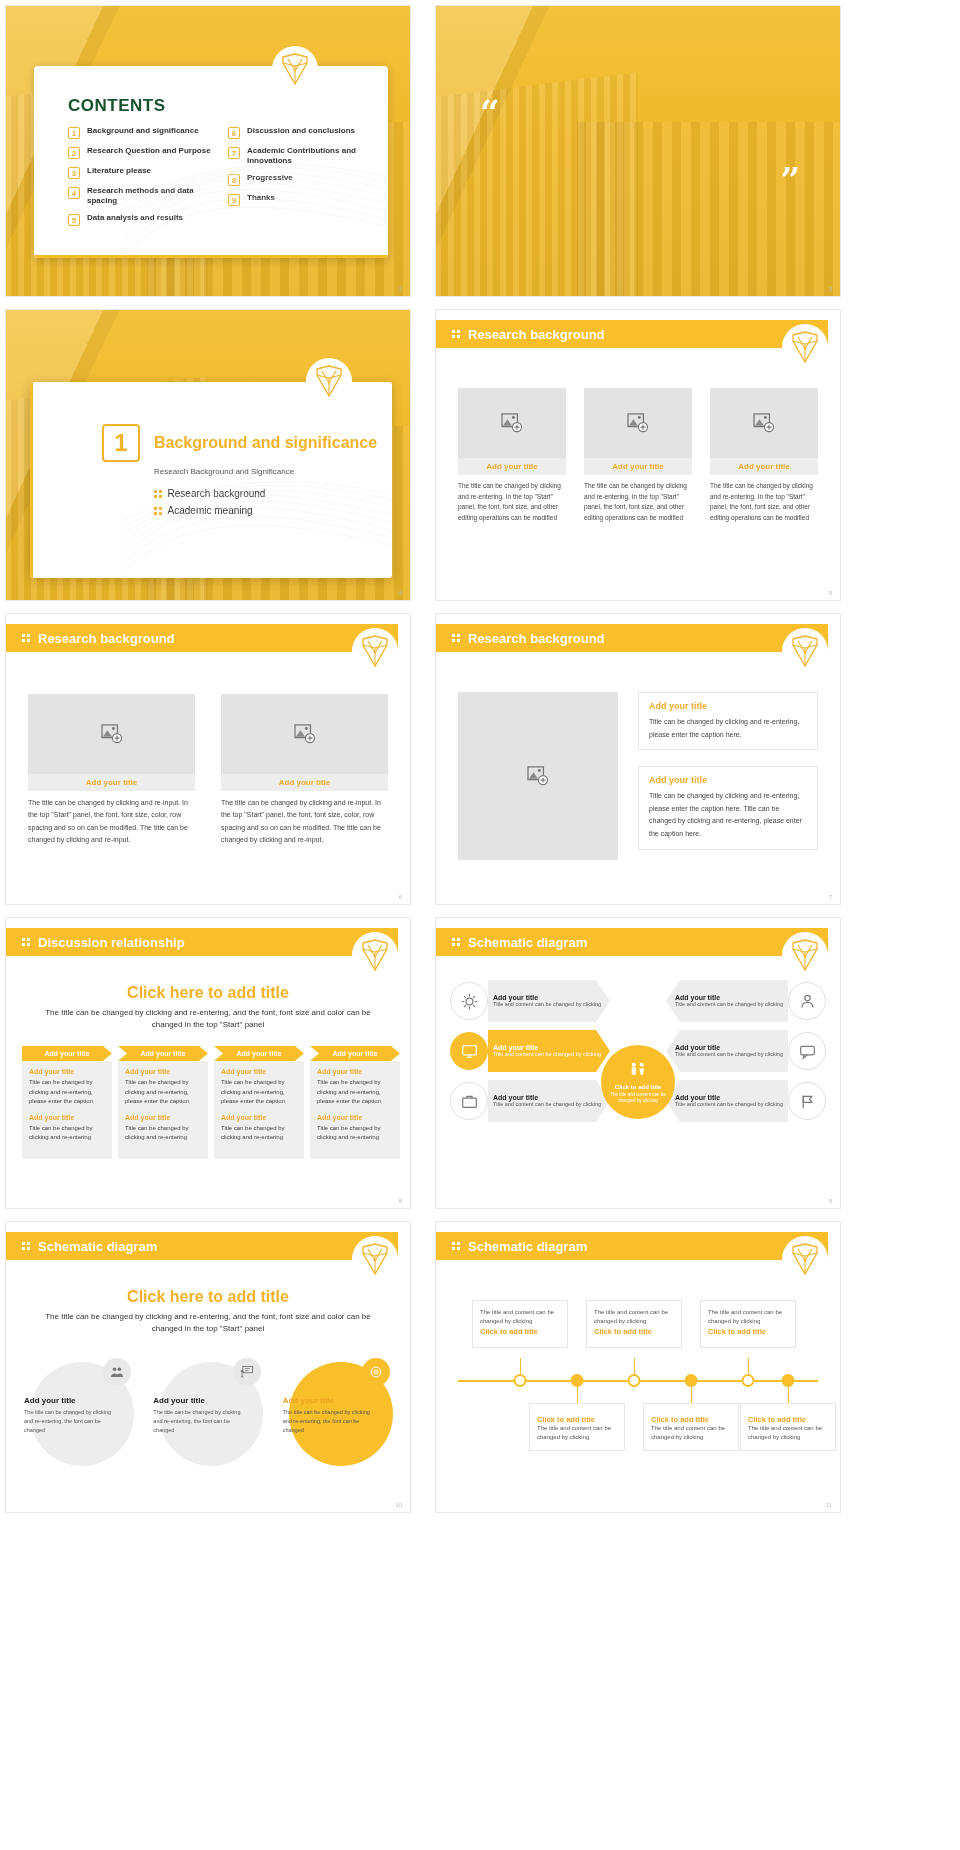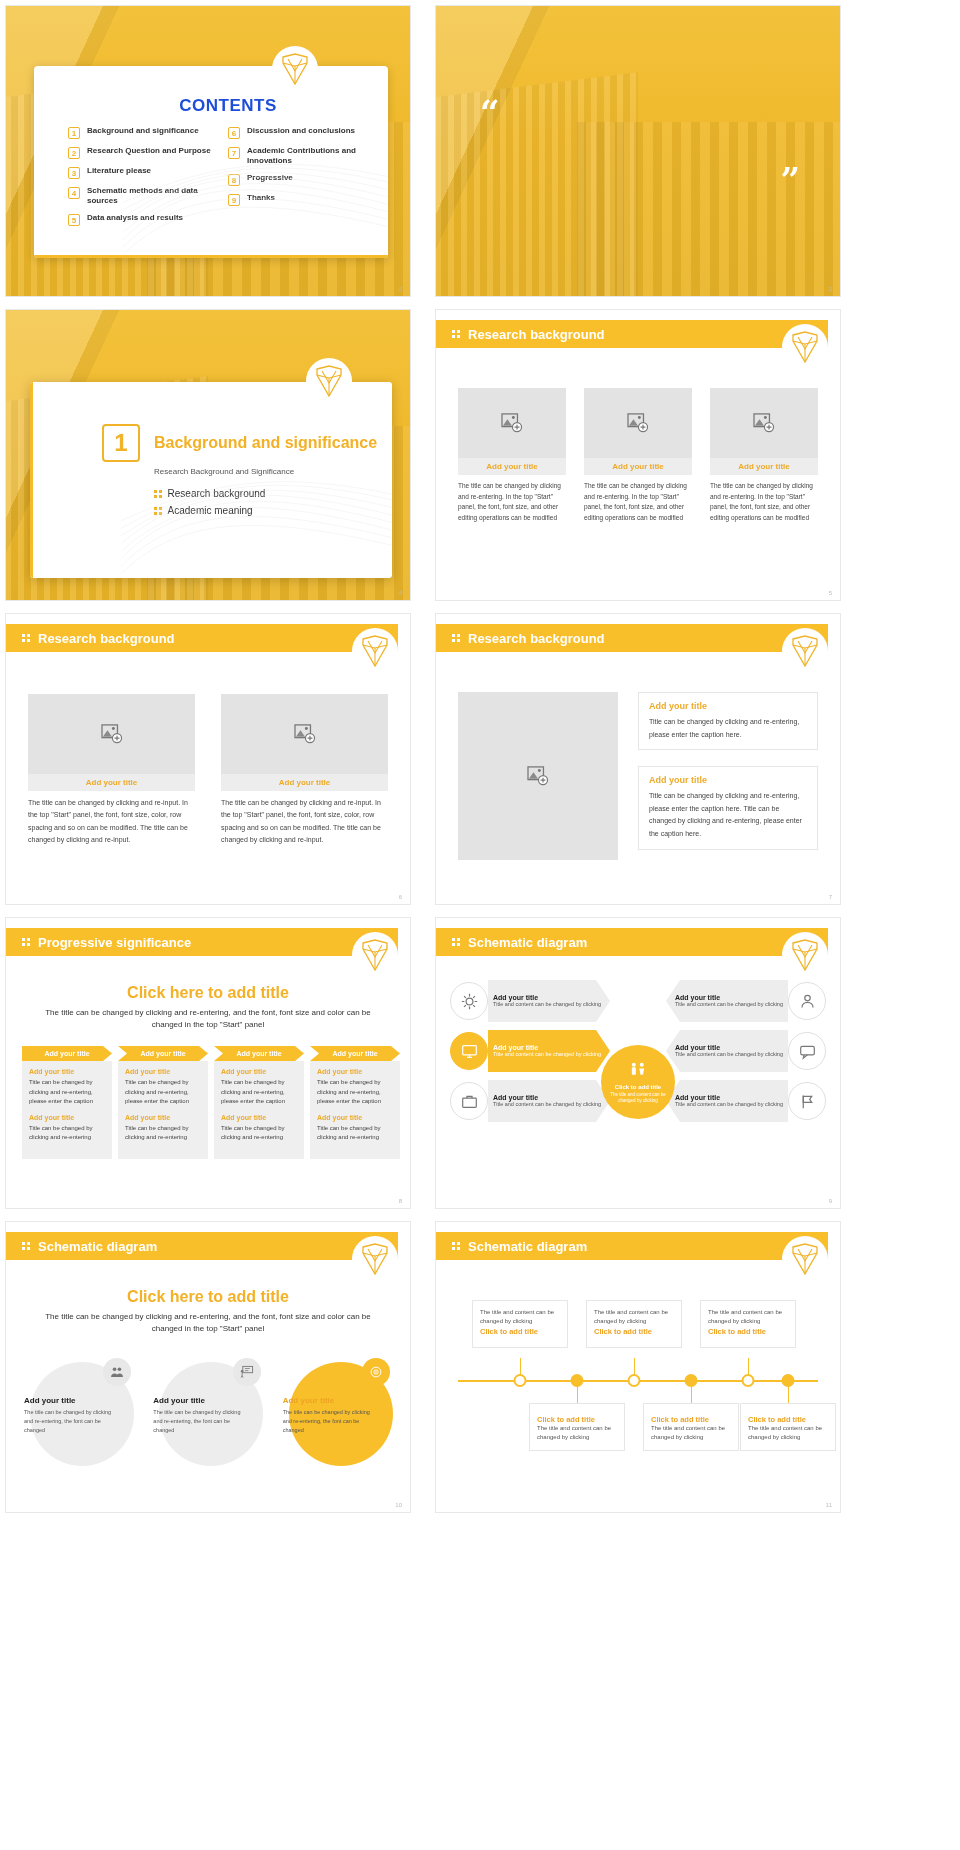--- a/index.html
+++ b/index.html
@@ -30,21 +30,21 @@
   .logo { position:absolute; width:46px; height:46px; border-radius:50%; background:#fff; display:flex; align-items:center; justify-content:center; }
   .logo svg { width:30px; height:32px; }
 
   
   .wave { position:absolute; right:0; bottom:0; width:75%; height:58%; opacity:.75; pointer-events:none; }
 
   
   .s2 .card { position:absolute; left:28px; top:60px; right:22px; bottom:38px; background:#fff; border-radius:4px;
               box-shadow:0 2px 10px rgba(0,0,0,.18); overflow:hidden; }
   .s2 .card:after{ content:""; position:absolute; left:0; right:0; bottom:0; height:3px; background:#f5bb2a; }
-  .s2 h1 { color:#1d4ed8; font-size:17px; font-weight:bold; letter-spacing:.5px; margin:30px 0 10px 34px;text-align:center; }
+  .s2 h1 { color:#14532d; font-size:17px; font-weight:bold; letter-spacing:.5px; margin:30px 0 10px 34px; }
   .s2 .cols { display:flex; margin-left:34px; margin-right:10px; gap:10px; }
   .s2 .col { width:50%; }
   .s2 .row { display:flex; align-items:flex-start; margin-bottom:7px; }
   .s2 .num { flex:0 0 auto; width:12px; height:12px; border:1px solid #f0b32a; color:#f0b32a;
              font-size:8px; font-weight:bold; display:flex; align-items:center; justify-content:center;
              border-radius:2px; margin-right:7px; margin-top:1px; }
   .s2 .txt { font-size:8px; font-weight:bold; color:#333; line-height:1.25; }
   .s2 .logo { right:92px; top:40px; }
 
   
@@ -263,21 +263,21 @@
           <div class="row">
               <span class="num">2</span>
               <span class="txt">Research Question and Purpose</span>
             </div>
           <div class="row">
               <span class="num">3</span>
               <span class="txt">Literature please</span>
             </div>
           <div class="row">
               <span class="num">4</span>
-              <span class="txt">Schematic methods and data sources</span>
+              <span class="txt">Research methods and data spacing</span>
             </div>
           <div class="row">
               <span class="num">5</span>
               <span class="txt">Data analysis and results</span>
             </div>
         </div>
         <div class="col">
           <div class="row">
               <span class="num">6</span>
               <span class="txt">Discussion and conclusions</span>
@@ -469,21 +469,21 @@
   </div>
 
   <div class="slide s8">
     <div class="hdrbar">
         <span class="dots">
           <i></i>
           <i></i>
           <i></i>
           <i></i>
         </span>
-        <span class="t">Progressive significance</span>
+        <span class="t">Discussion relationship</span>
       </div>
     <div class="logo chdr-logo">
         <svg>
           <use href="#ic-logo"></use>
         </svg>
       </div>
     <div class="head">
       <div class="mid-title">Click here to add title</div>
       <div class="mid-sub">The title can be changed by clicking and re-entering, and the font, font size and color can be changed in the top "Start" panel</div>
     </div>

